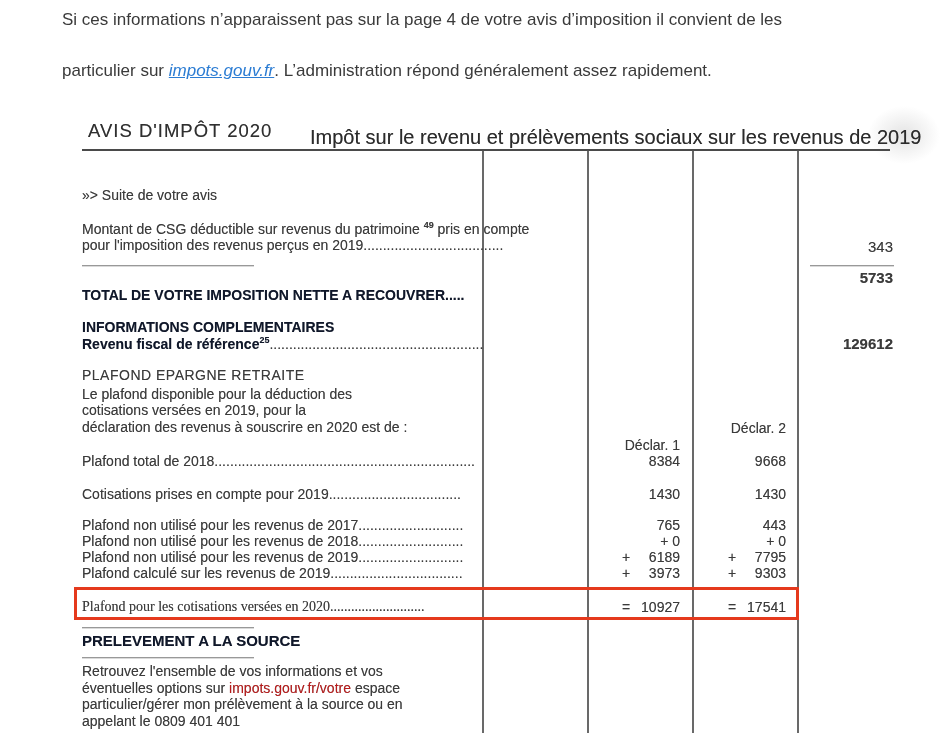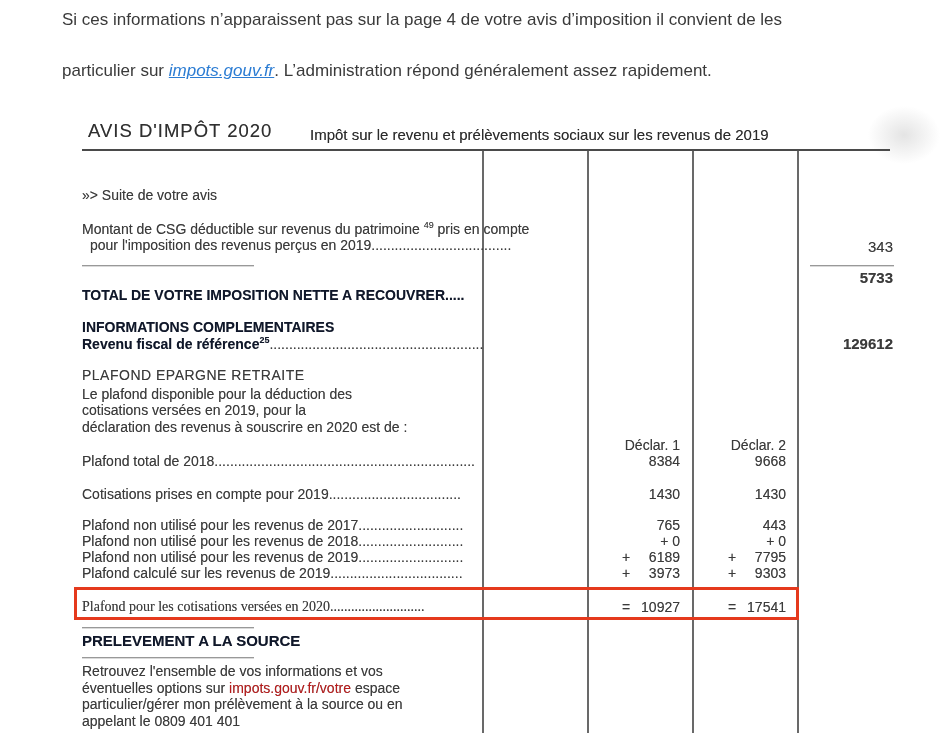--- a/index.html
+++ b/index.html
@@ -10,34 +10,34 @@
   
   .intro { position:absolute; left:62px; top:7px; width:820px;
            font-size:17px; line-height:25.5px; color:#3a3a3a; }
   .intro a { color:#2b7cd3; text-decoration:underline; font-style:italic; cursor:pointer; }
 
   
   .scan-text { position:absolute; font-size:14px; color:#3b3b3b; white-space:nowrap;
                text-shadow:0 0 0.4px rgba(70,70,70,.55); }
   .b { font-weight:bold; color:#0f172a; }
   .avis { font-size:18.5px; letter-spacing:1px; color:#2f2f2f; }
-  .titleR { font-size:15px; color:#2b2b2b; }
+  .titleR { font-size:20px; color:#2b2b2b; }
   .vline { position:absolute; top:150px; height:583px; width:2px; background:#4f4f4f; opacity:.85; }
   .hrule { position:absolute; height:2px; background:#4a4a4a; }
   .srule { position:absolute; height:1px; background:#999; box-shadow:0 1px 0 rgba(150,150,150,.35); }
   .rval  { position:absolute; width:80px; left:813px; text-align:right; font-size:15px;
            color:#3b3b3b; text-shadow:0 0 0.4px rgba(70,70,70,.55); }
   .cell  { position:absolute; width:84px; font-size:14px; color:#3b3b3b;
            text-shadow:0 0 0.4px rgba(70,70,70,.55); }
   .cell .v  { display:block; text-align:right; }
   .cell .op { position:absolute; left:26px; top:0; }
   .c1 { left:596px; } .c2 { left:702px; }
   .hlbox { position:absolute; left:74px; top:587px; width:725px; height:33px;
            border:3px solid #e5391d; background:transparent; z-index:4; }
-  sup { font-size:9px; }
+  sup { font-size:9px;font-weight:bold; }
   .scanlink { color:#b91c1c; }
   .smudge { position:absolute; left:868px; top:106px; width:72px; height:58px;
             background:radial-gradient(closest-side, rgba(165,165,165,.30), rgba(165,165,165,0)); }
 </style>
 </head>
 <body>
 
 <div class="page">
 
   <p class="intro"><span>Si ces informations n’apparaissent pas sur la page 4 de votre avis d’imposition il convient de les</span><br>
@@ -54,42 +54,42 @@
     <div class="hrule" style="left:82px; top:149px; width:808px;"></div>
 
     <div class="vline" style="left:482px;"></div>
     <div class="vline" style="left:587px;"></div>
     <div class="vline" style="left:692px;"></div>
     <div class="vline" style="left:797px;"></div>
 
     <div class="scan-text" style="left:82px; top:187px;">»&gt; Suite de votre avis</div>
 
     <div class="scan-text" style="left:82px; top:220px; z-index:2;"><span>Montant de CSG déductible sur revenus du patrimoine </span><sup>49</sup><span> pris en compte</span></div>
-    <div class="scan-text" style="left:82px; top:237px;margin-left:8px;">pour l'imposition des revenus perçus en 2019....................................</div>
+    <div class="scan-text" style="left:82px; top:237px;">pour l'imposition des revenus perçus en 2019....................................</div>
     <div class="rval" style="top:238px;">343</div>
 
     <div class="srule" style="left:82px; top:265px; width:172px;"></div>
     <div class="srule" style="left:810px; top:265px; width:84px;"></div>
 
     <div class="scan-text b" style="left:82px; top:287px;">TOTAL DE VOTRE IMPOSITION NETTE A RECOUVRER.....</div>
     <div class="rval b" style="top:269px;">5733</div>
 
     <div class="scan-text b" style="left:82px; top:319px;">INFORMATIONS COMPLEMENTAIRES</div>
     <div class="scan-text" style="left:82px; top:335px;"><span class="b">Revenu fiscal de référence</span><sup class="b">25</sup><span>.......................................................</span></div>
     <div class="rval b" style="top:335px;">129612</div>
 
     <div class="scan-text" style="left:82px; top:367px; letter-spacing:.5px;">PLAFOND EPARGNE RETRAITE</div>
     <div class="scan-text" style="left:82px; top:386px;">Le plafond disponible pour la déduction des</div>
     <div class="scan-text" style="left:82px; top:402px;">cotisations versées en 2019, pour la</div>
     <div class="scan-text" style="left:82px; top:419px;">déclaration des revenus à souscrire en 2020 est de :</div>
 
     <div class="cell c1" style="top:437px;">
         <span class="v">Déclar. 1</span>
       </div>
-    <div class="cell c2" style="top:437px;">
+    <div class="cell c2" style="top:420px;">
         <span class="v">Déclar. 2</span>
       </div>
 
     <div class="scan-text" style="left:82px; top:453px;">Plafond total de 2018...................................................................</div>
     <div class="cell c1" style="top:453px;">
         <span class="op"></span>
         <span class="v">8384</span>
       </div>
     <div class="cell c2" style="top:453px;">
         <span class="op"></span>

